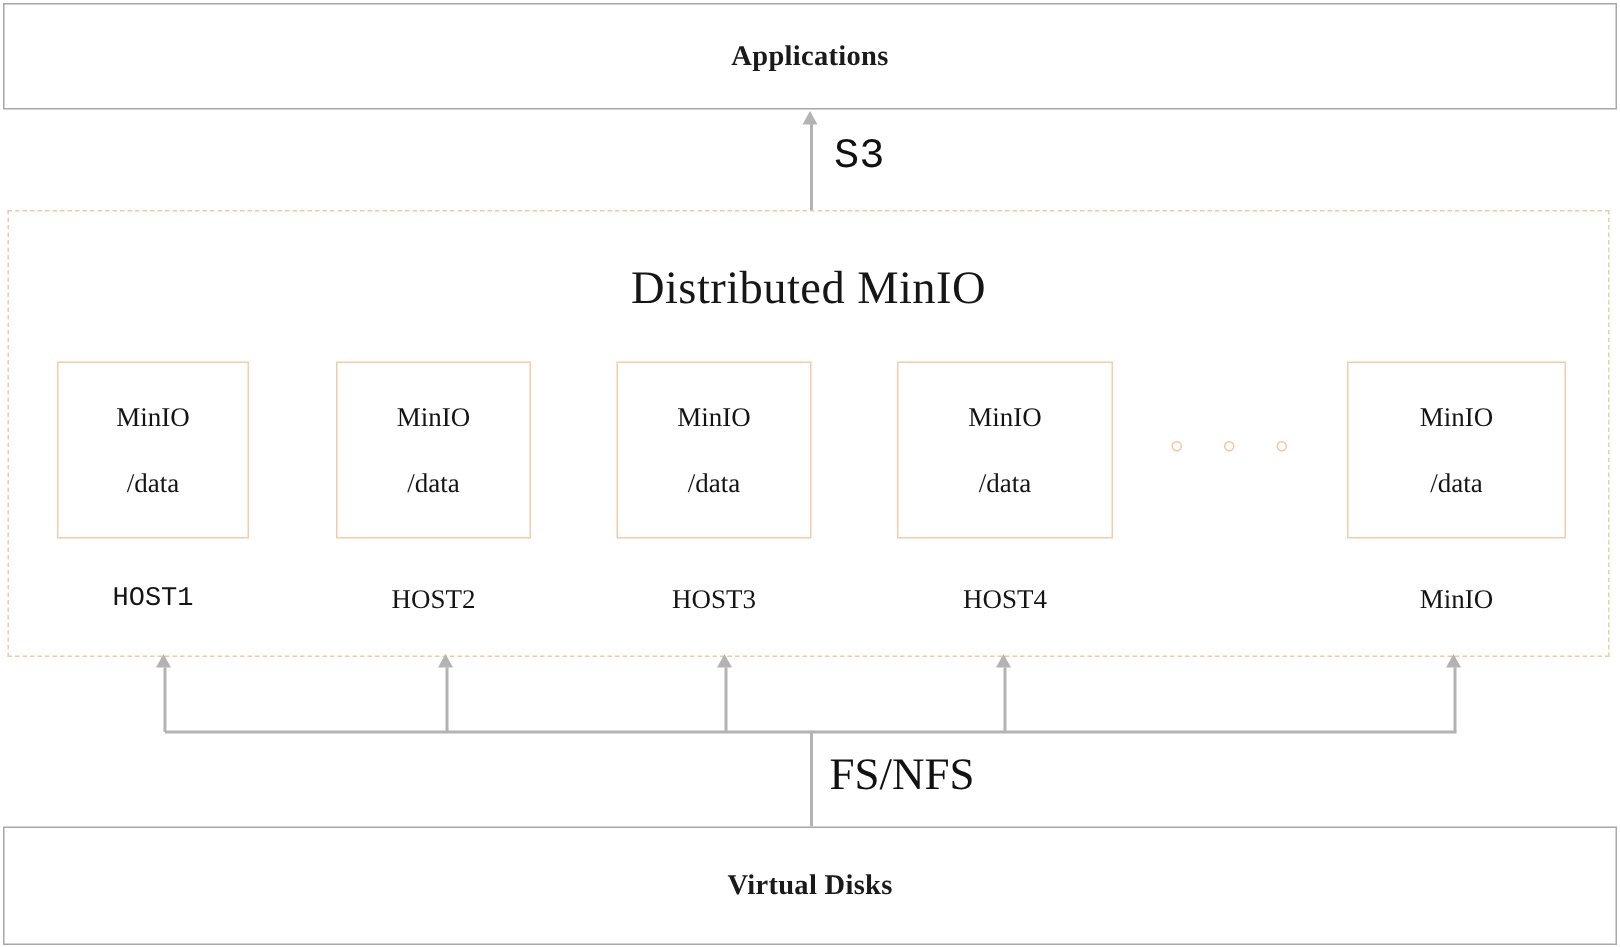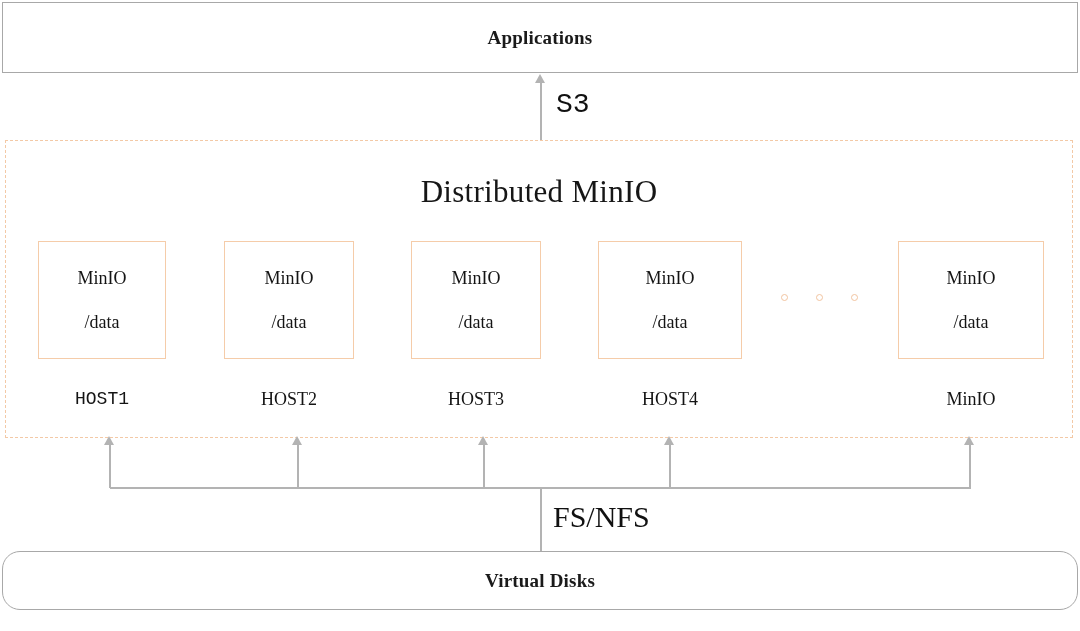--- a/index.html
+++ b/index.html
@@ -201,17 +201,17 @@
 
   <div class="v-line" style="left:669px; top:445px; height:43px;"></div>
   <div class="arrow-up" style="left:664px; top:436px;"></div>
 
   <div class="v-line" style="left:969px; top:445px; height:43px;"></div>
   <div class="arrow-up" style="left:964px; top:436px;"></div>
 
   <div class="v-line" style="left:540px; top:487px; height:64px;"></div>
   <div class="edge-label" id="fsnfs-label">FS/NFS</div>
 
-  <div class="gray-box" id="virtual-disks-box" style="left:2px; top:551px; width:1076px; height:59px;border-radius:18px;">
+  <div class="gray-box" id="virtual-disks-box" style="left:2px; top:551px; width:1076px; height:79px;">
     <span class="box-label">Virtual Disks</span>
   </div>
 
 </div>
 
 </body></html>

